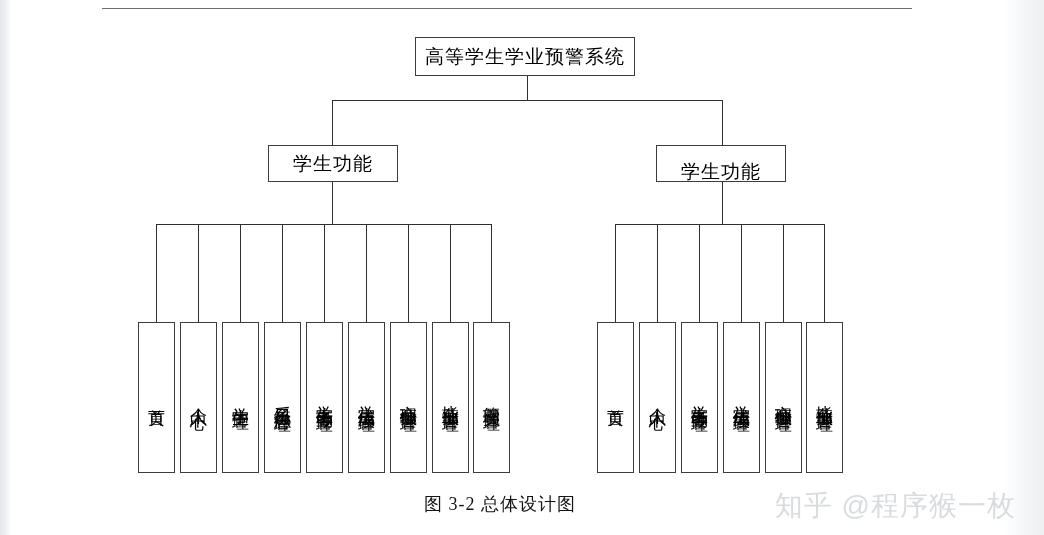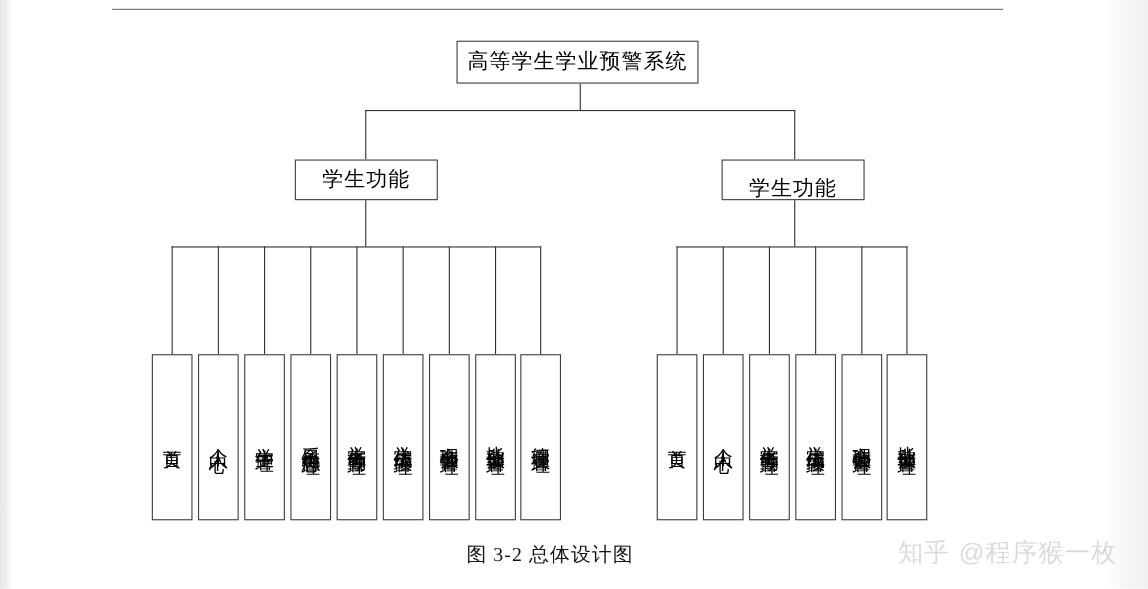--- a/index.html
+++ b/index.html
@@ -112,21 +112,21 @@
     font-size: 18px;
     color: #151515;
     letter-spacing: 1px;
     font-family: "Liberation Serif", "DejaVu Serif", serif;
   }
 
   .watermark {
     position: absolute;
     right: 28px;
     top: 487px;
-    font-size: 23px;
+    font-size: 28px;
     color: #d9dcdf;
     letter-spacing: 1px;
     font-family: "Liberation Sans", "DejaVu Sans", sans-serif;
     white-space: nowrap;
     user-select: none;
   }
 </style>
 </head>
 <body>
 

